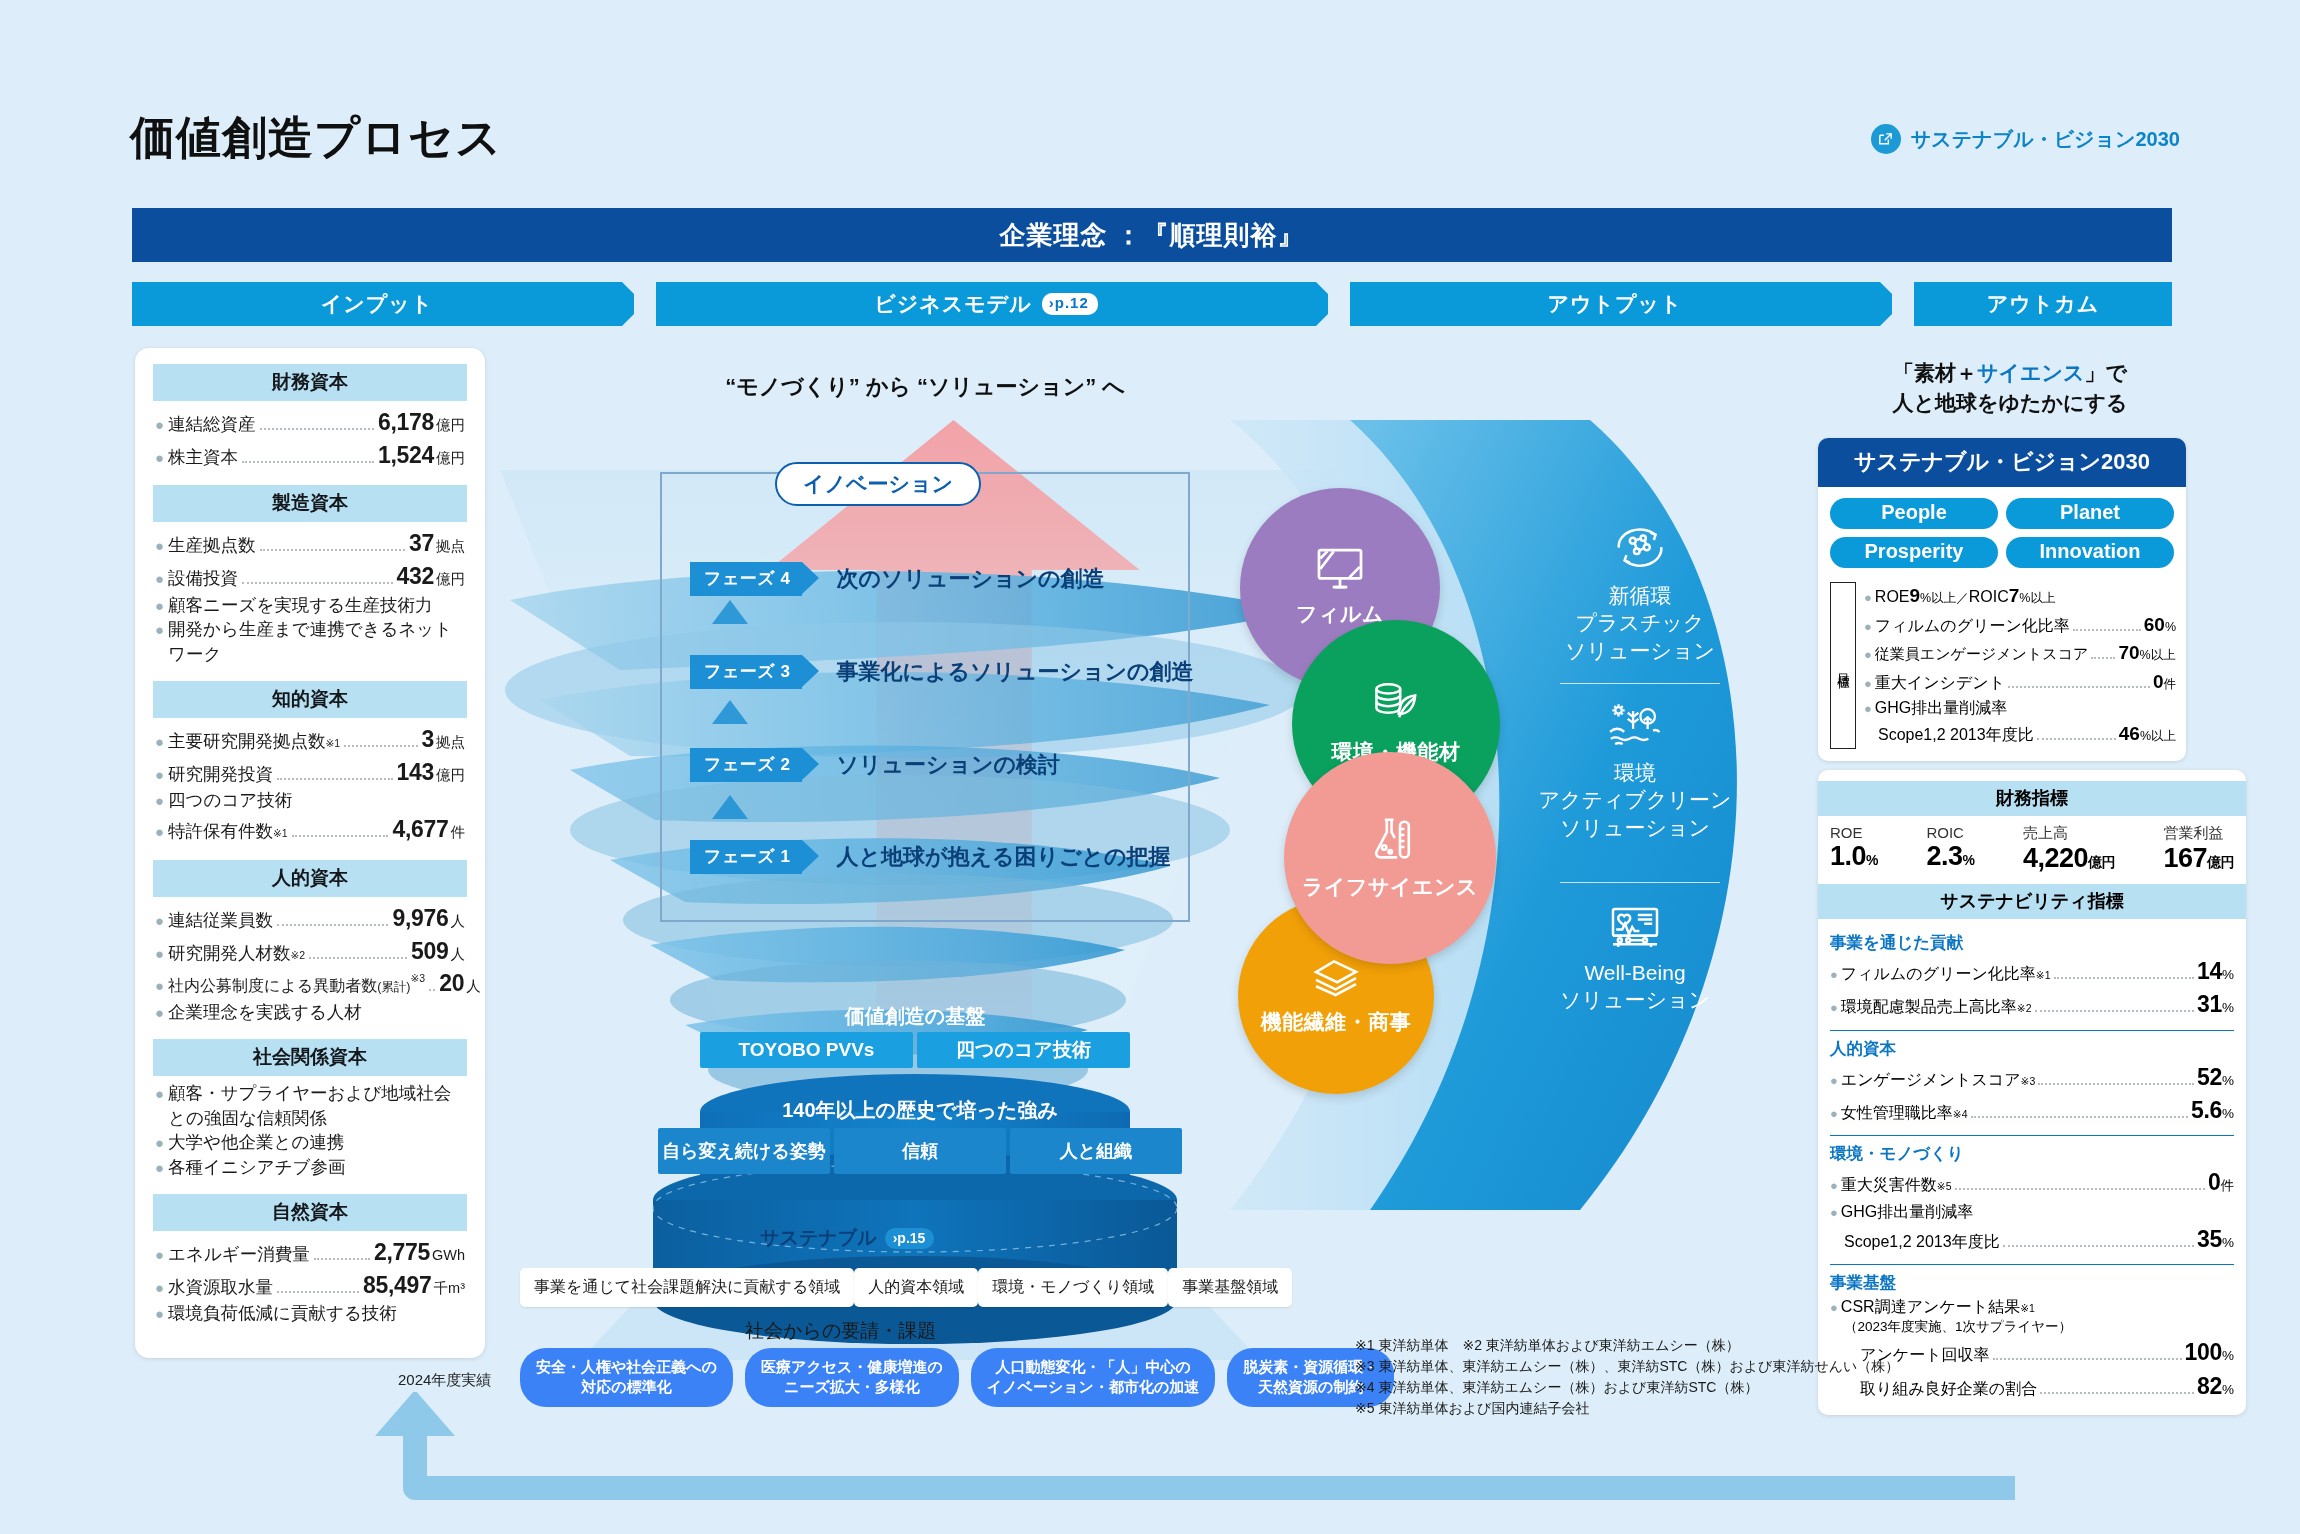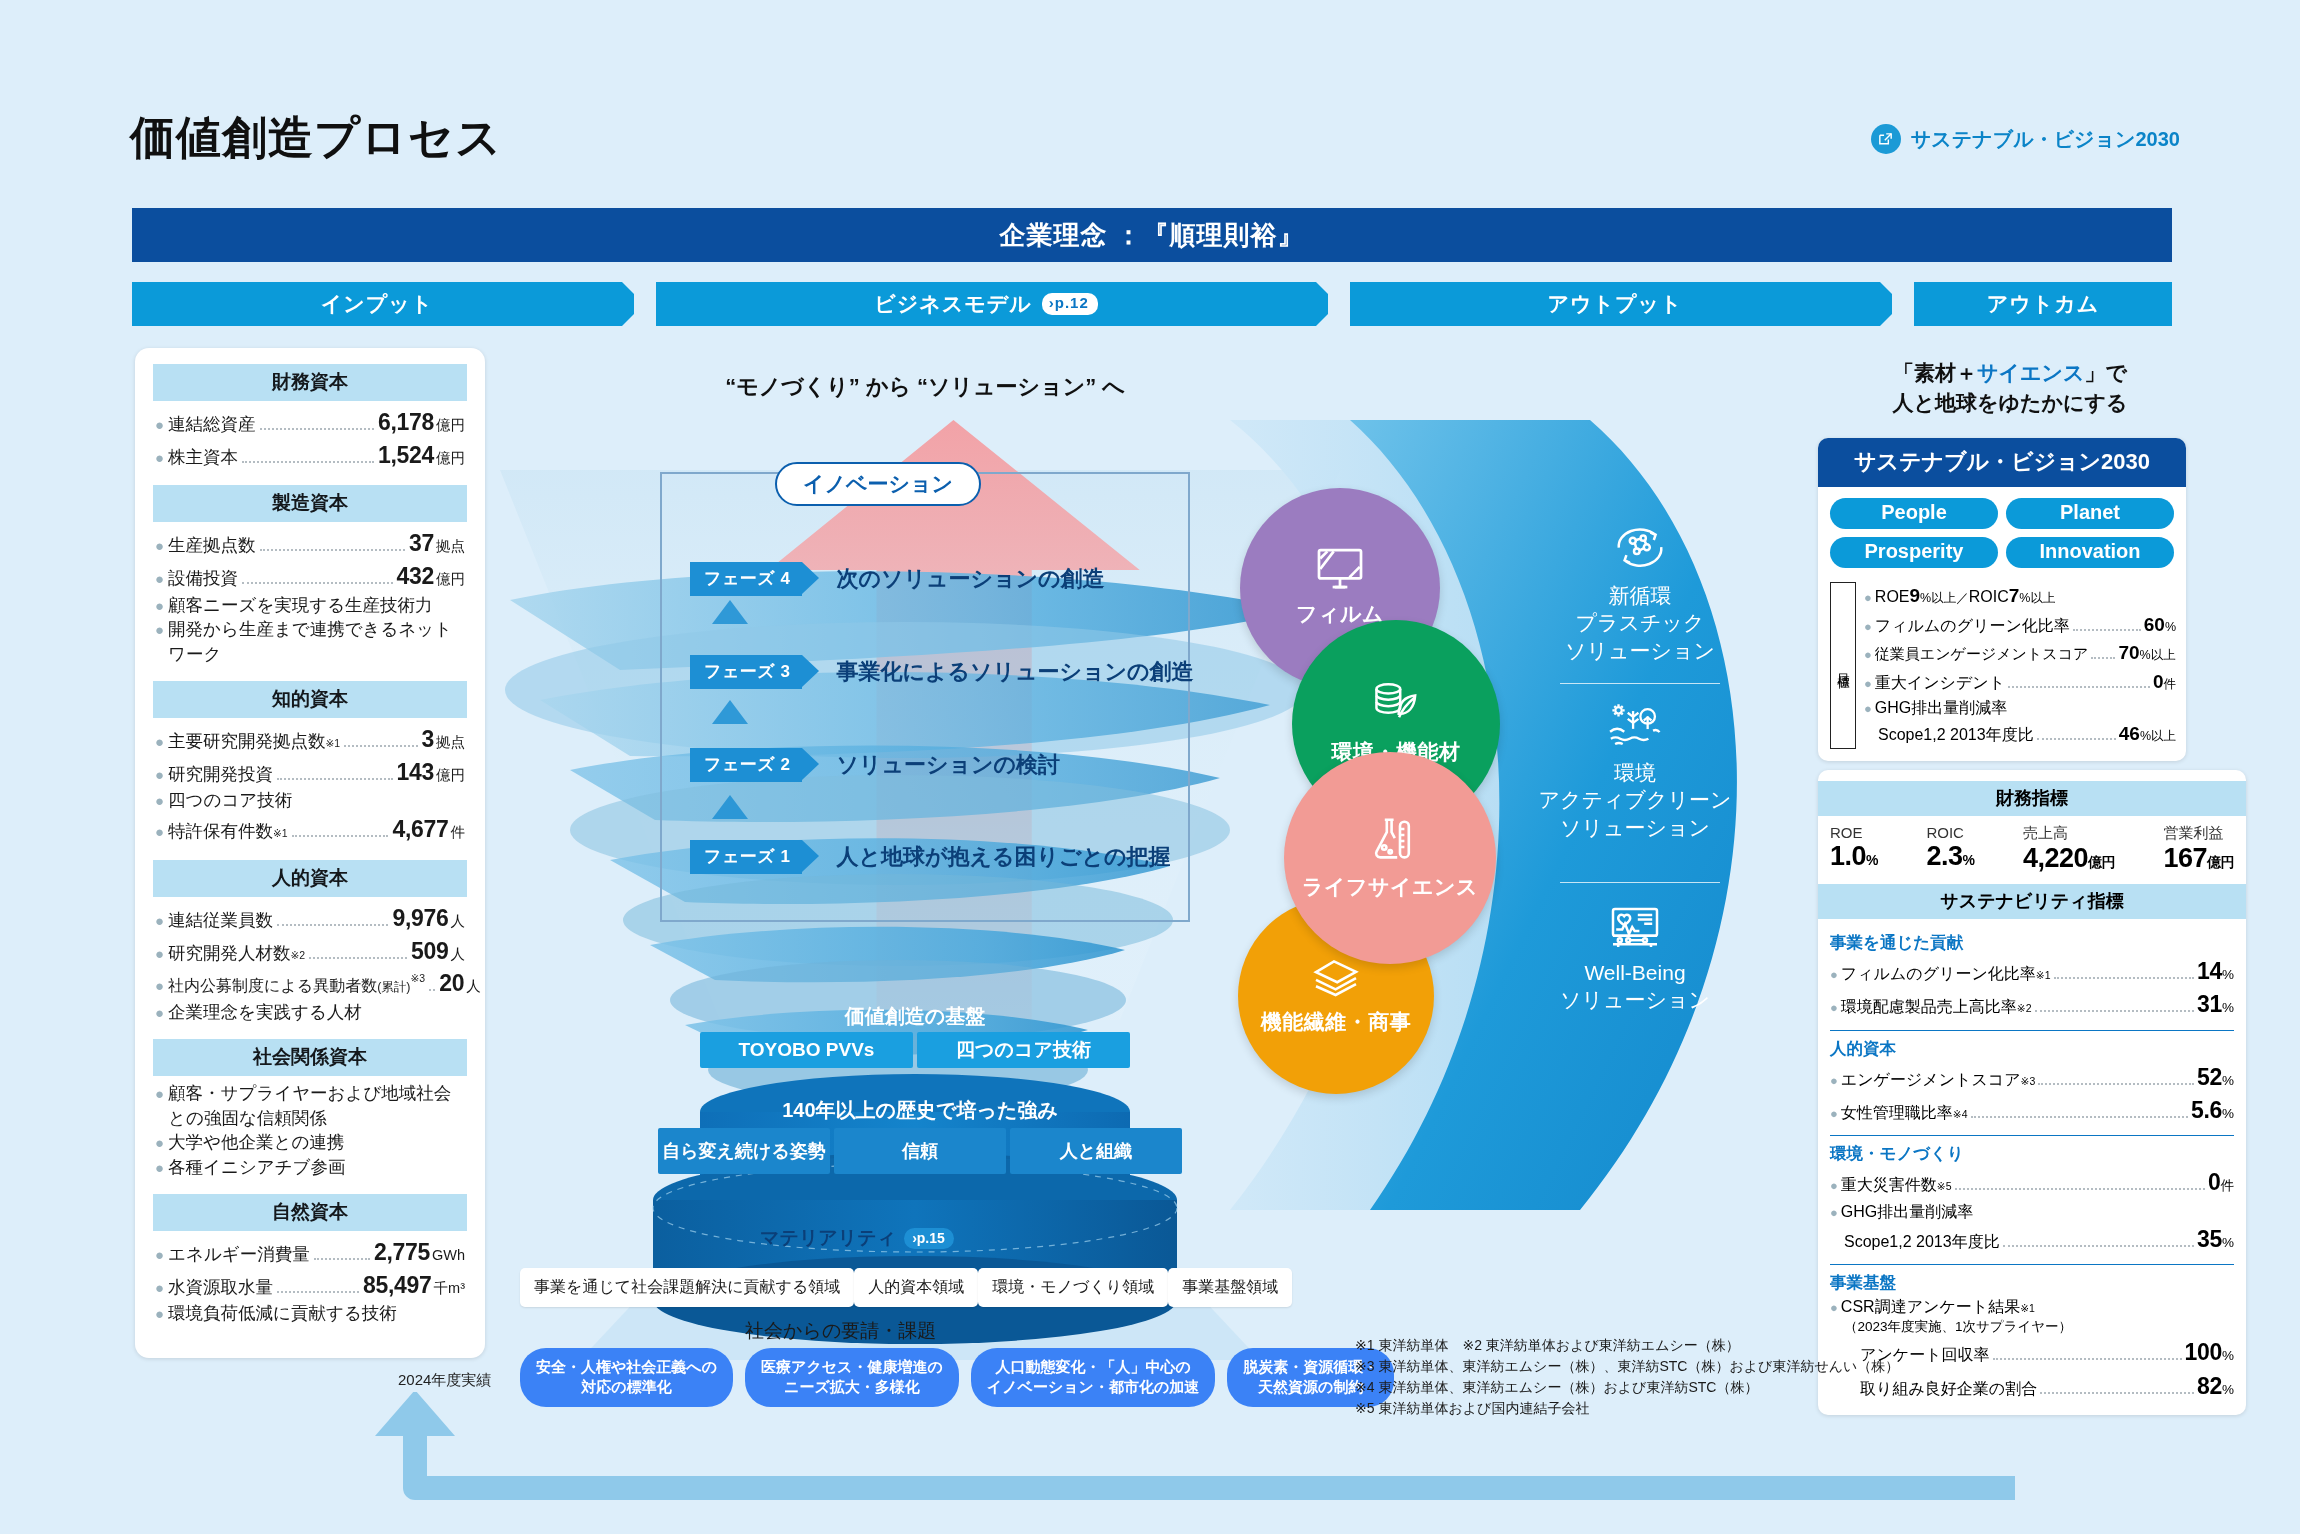--- a/index.html
+++ b/index.html
@@ -536,21 +536,21 @@
   </div>
 
   <div style="position:absolute;left:660px;top:1097px;width:520px;text-align:center;color:#fff;font-size:20px;font-weight:bold;z-index:9;">140年以上の歴史で培った強み</div>
   <div style="position:absolute;left:658px;top:1128px;width:524px;display:flex;gap:4px;z-index:9;">
     <div class="found-chip dark" style="position:relative;flex:1;height:46px;font-size:18px;">自ら変え続ける姿勢</div>
     <div class="found-chip dark" style="position:relative;flex:1;height:46px;font-size:18px;">信頼</div>
     <div class="found-chip dark" style="position:relative;flex:1;height:46px;font-size:18px;">人と組織</div>
   </div>
 
   <div class="materiality-label">
-    <span>マテリアリティ</span>
+    <span>サステナブル</span>
     <span class="pill-p2">›<span>p.15</span></span>
   </div>
 
   <div class="mat-row">
     <div class="mat-box">事業を通じて社会課題解決に貢献する領域</div>
     <div class="mat-box">人的資本領域</div>
     <div class="mat-box">環境・モノづくり領域</div>
     <div class="mat-box">事業基盤領域</div>
   </div>
 

